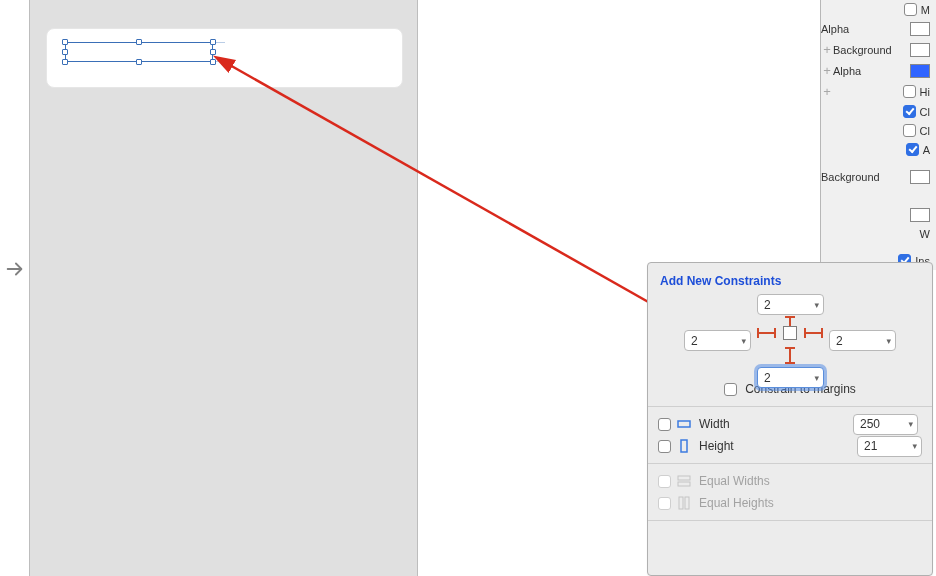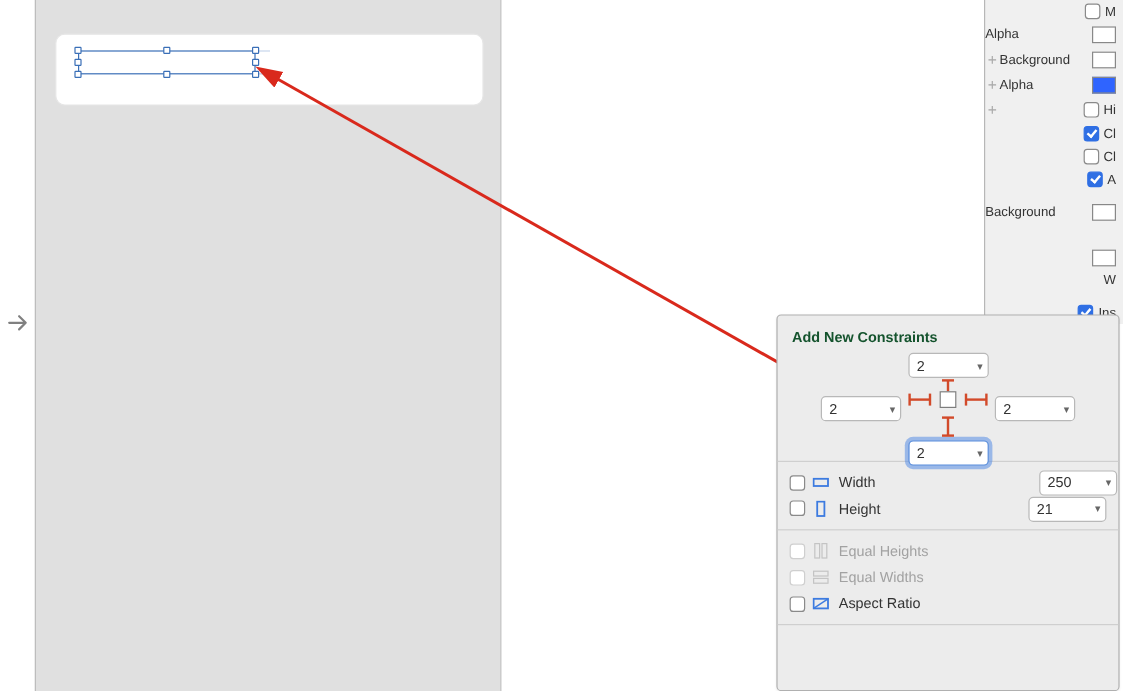--- a/index.html
+++ b/index.html
@@ -24,21 +24,21 @@
   .insp-label { flex:1; padding-right:6px; color:#333;}
   .cb { width:13px; height:13px; border:1px solid #8a8a8a; border-radius:3px; background:#fff; display:inline-block; vertical-align:middle; margin-right:4px; position:relative;}
   .cb.checked { background:#2f6fe4; border-color:#2f6fe4; }
   .cb.checked::after { content:""; position:absolute; left:2px; top:2px; width:6px; height:3px; border-left:2px solid #fff; border-bottom:2px solid #fff; transform:rotate(-50deg); }
   .swatch { width:20px; height:14px; border:1px solid #888; display:inline-block; background:#fff; vertical-align:middle;}
   .swatch.blue { background:#2f64ff; }
   .plus { color:#a8a8a8; font-size:13px; width:12px; display:inline-block; text-align:center;}
 
   
   .popover { position:absolute; left:647px; top:262px; width:286px; height:314px; background:#ececec; border:1px solid #b0b0b0; border-radius:4px; box-shadow:0 1px 2px rgba(0,0,0,0.06); }
-  .pop-title { font-weight:600; font-size:12px; padding:11px 0 0 12px; color:#14532d;}
+  .pop-title { font-weight:600; font-size:12px; padding:11px 0 0 12px; color:#1d4ed8;}
   .combo { height:21px; background:#fff; border:1px solid #b8b8b8; border-radius:4px; display:flex; align-items:center; justify-content:space-between; padding:0 4px 0 6px; font-size:12px; color:#333; }
   .combo .tri { font-size:9px; color:#666; }
   .combo.focus { box-shadow:0 0 0 3px rgba(88,142,230,0.55); border-color:#5a8edc; }
   .combo.sm { width:67px; }
   .combo.xs { width:65px; }
 
   .t-widget { position:relative; width:100%; height:90px; }
   .center-box { position:absolute; left:50%; top:50%; width:14px; height:14px; margin:-7px 0 0 -7px; border:1px solid #7d7d7d; background:#fff; }
   .strut { position:absolute; background:#d24a2a; }
   .strut.h { height:2px; width:17px; top:50%; margin-top:-1px; }
@@ -181,84 +181,78 @@
           <span class="tri">▾</span>
         </div>
 
       <div class="strut v" style="top:29px;"></div>
       <div class="strut v" style="bottom:15px;"></div>
       <div class="strut h" style="left:110px;"></div>
       <div class="strut h" style="right:110px;"></div>
       <div class="center-box"></div>
     </div>
 
+    <div class="ck-row" style="justify-content:center; padding-left:0;">
+      <span class="cb"></span>
+      <span class="lbl">Constrain to margins</span>
+    </div>
 
     <div class="hr"></div>
 
-    <div class="ck-row" style="justify-content:space-between; padding-right:1px;">
+    <div class="ck-row" style="justify-content:space-between; padding-right:14px;">
       <span style="display:flex; align-items:center;">
         <span class="cb"></span>
         <span class="iconbox">
             <svg width="14" height="14">
               <rect x="1" y="4" width="12" height="6" fill="none" stroke="#3c7be0" stroke-width="1.5"></rect>
             </svg>
           </span>
         <span class="lbl">Width</span>
       </span>
       <span class="combo xs">
           <span>250</span>
           <span class="tri">▾</span>
         </span>
     </div>
     <div class="ck-row" style="justify-content:space-between; padding-right:10px;">
-      <span style="display:flex; align-items:flex-start;">
+      <span style="display:flex; align-items:flex-end;">
         <span class="cb"></span>
         <span class="iconbox">
             <svg width="14" height="14">
               <rect x="4" y="1" width="6" height="12" fill="none" stroke="#3c7be0" stroke-width="1.5"></rect>
             </svg>
           </span>
         <span class="lbl">Height</span>
       </span>
       <span class="combo xs">
           <span>21</span>
           <span class="tri">▾</span>
         </span>
     </div>
 
     <div class="hr"></div>
 
     <div class="ck-row dis">
       <span class="cb"></span>
       <span class="iconbox">
           <svg width="14" height="14">
-            <rect x="2" y="1" width="4" height="12" fill="none" stroke="#c4c4c4"></rect>
-            <rect x="8" y="1" width="4" height="12" fill="none" stroke="#c4c4c4"></rect>
+            <rect x="1" y="2" width="12" height="4" fill="none" stroke="#c4c4c4"></rect>
+            <rect x="1" y="8" width="12" height="4" fill="none" stroke="#c4c4c4"></rect>
           </svg>
         </span>
-      <span class="lbl">Equal Heights</span>
+      <span class="lbl">Equal Widths</span>
     </div>
     <div class="ck-row dis">
       <span class="cb"></span>
       <span class="iconbox">
           <svg width="14" height="14">
-            <rect x="1" y="2" width="12" height="4" fill="none" stroke="#c4c4c4"></rect>
-            <rect x="1" y="8" width="12" height="4" fill="none" stroke="#c4c4c4"></rect>
+            <rect x="2" y="1" width="4" height="12" fill="none" stroke="#c4c4c4"></rect>
+            <rect x="8" y="1" width="4" height="12" fill="none" stroke="#c4c4c4"></rect>
           </svg>
         </span>
-      <span class="lbl">Equal Widths</span>
-    </div>
-    <div class="ck-row">
-      <span class="cb"></span>
-      <span class="iconbox">
-          <svg width="14" height="14">
-            <rect x="1" y="3" width="12" height="8" fill="none" stroke="#3c7be0" stroke-width="1.5"></rect>
-            <line x1="1" y1="11" x2="13" y2="3" stroke="#3c7be0" stroke-width="1.2"></line>
-          </svg>
-        </span>
-      <span class="lbl">Aspect Ratio</span>
+      <span class="lbl">Equal Heights</span>
     </div>
 
     <div class="hr"></div>
 
   </div>
 
 </div>
 
 </body></html>

